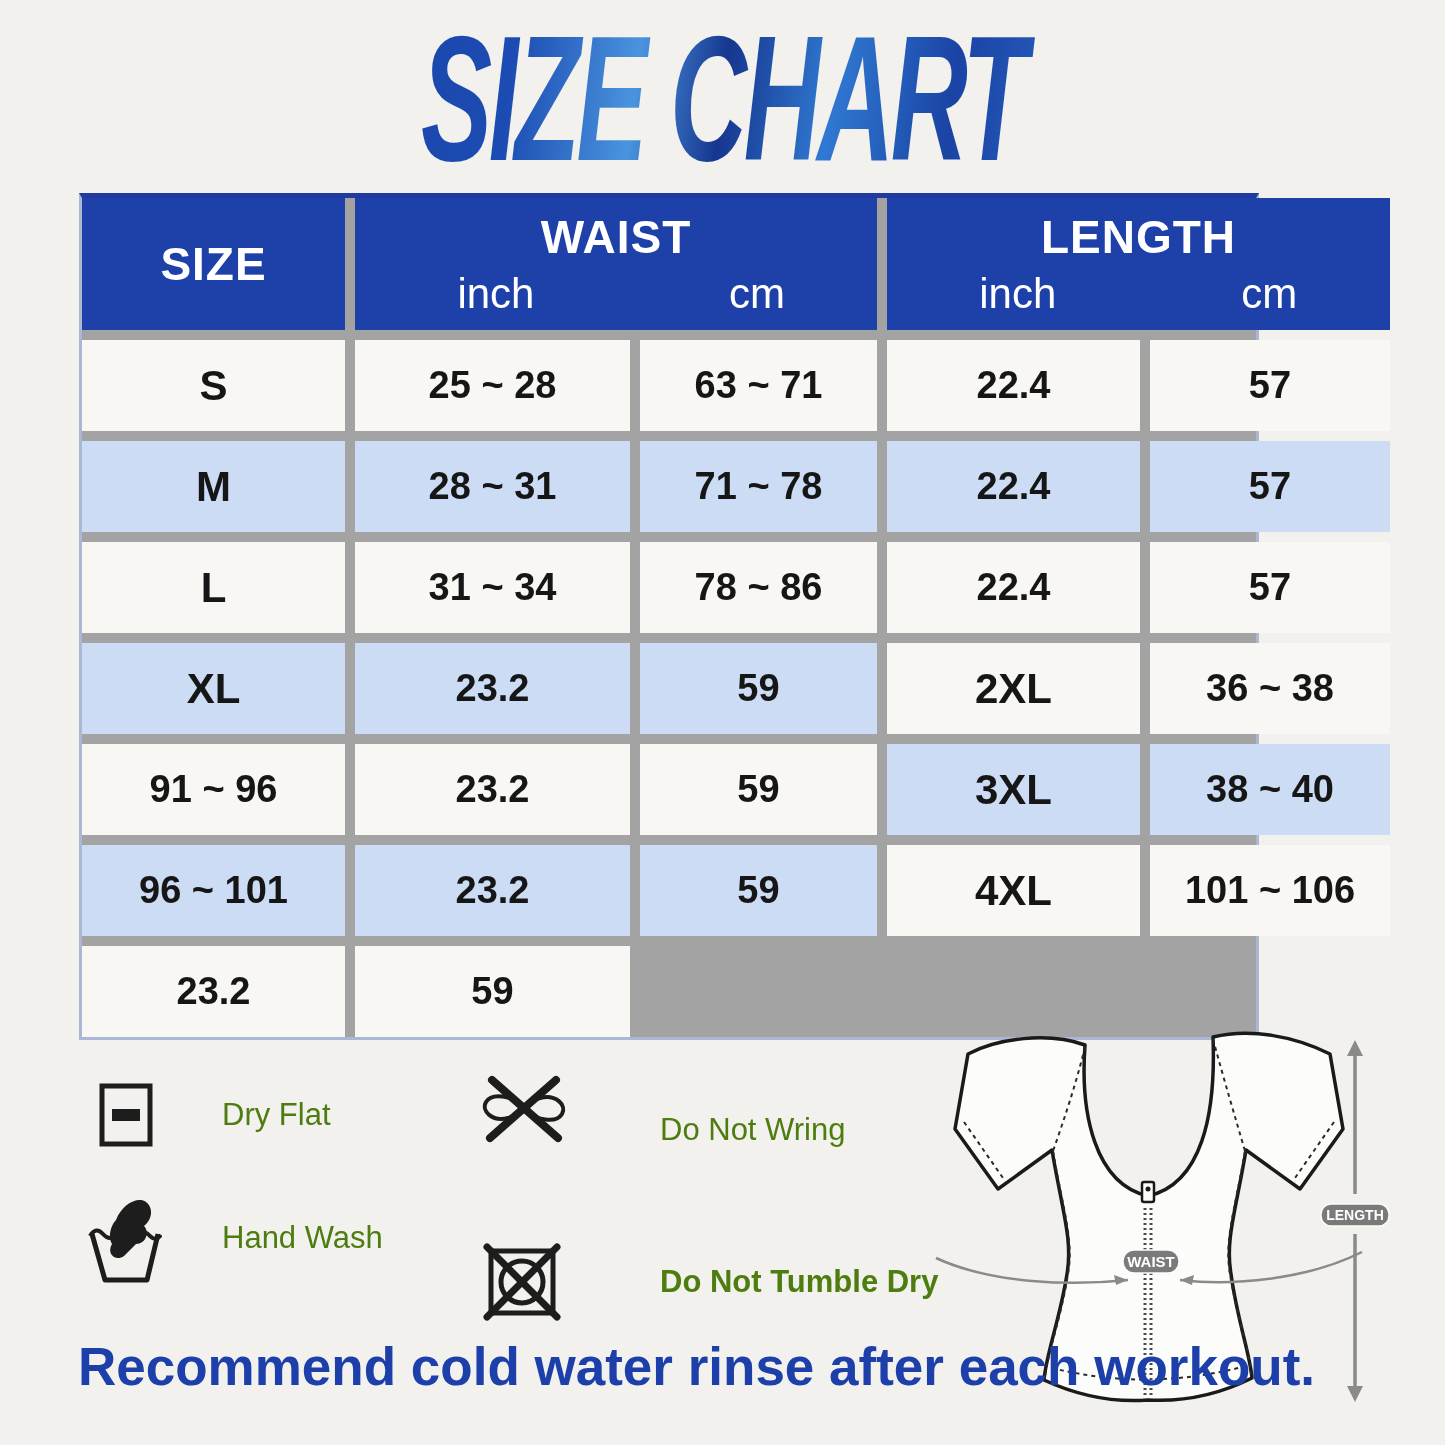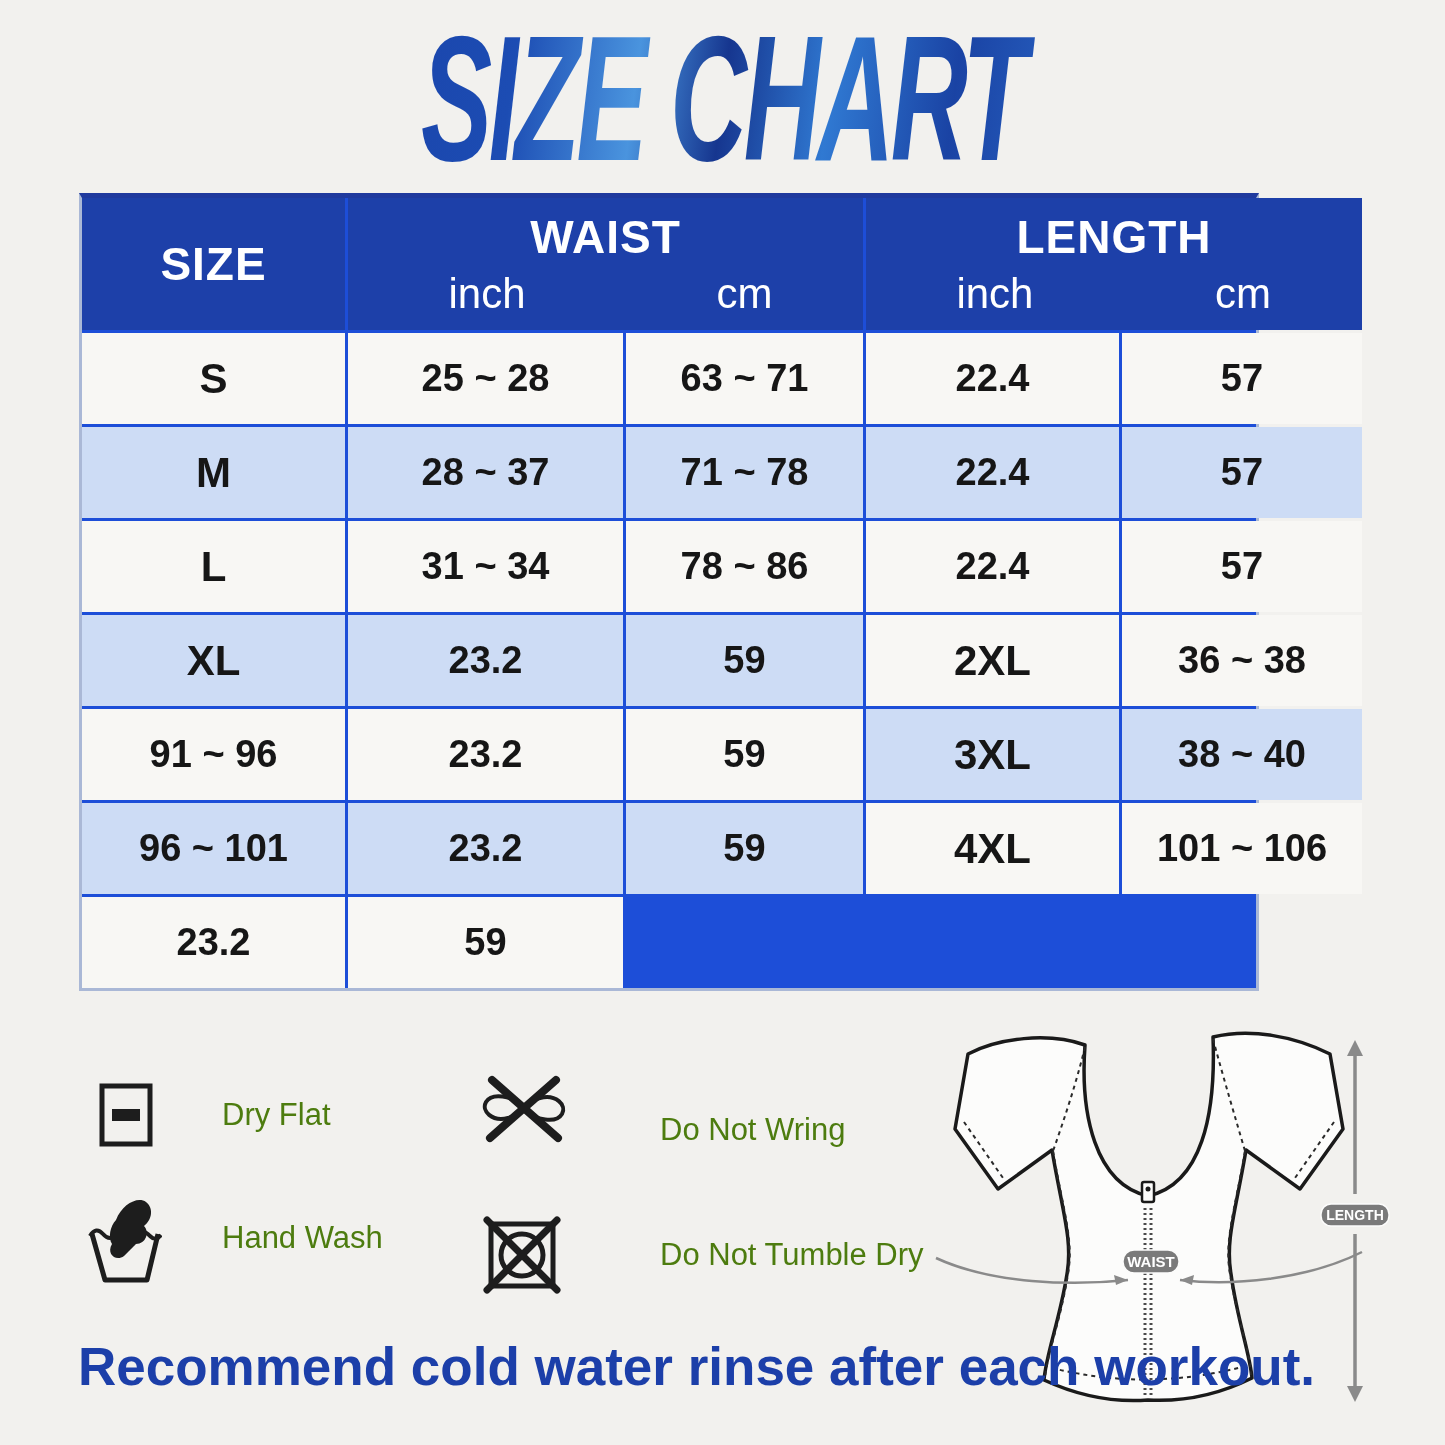--- a/index.html
+++ b/index.html
@@ -17,22 +17,22 @@
     -webkit-background-clip:text; background-clip:text; color:transparent;
     white-space:nowrap;
   }
 
   
   .size-table {
     position:absolute; left:79px; top:193px; width:1180px;
     display:grid;
     grid-template-columns:263px 275px 237px 253px 240px;
     grid-template-rows:132px repeat(7, 91px);
-    gap:3px;
-    background:#1d4ed8;
+    gap:10px;
+    background:#a3a3a3;
     border:3px solid #aab8d6;
     border-top:5px solid #203a9e;
   }
   .hcell { background:#1d40a9; color:#fff; display:flex; flex-direction:column; align-items:center; justify-content:center; }
   .hcell.size-h { grid-column:1; }
   .hcell.waist-h { grid-column:2 / span 2; }
   .hcell.length-h { grid-column:4 / span 2; }
   .h-main { font-size:46px; font-weight:bold; letter-spacing:1px; }
   .h-units { display:flex; width:100%; margin-top:6px; }
   .h-units span { font-size:42px; font-weight:normal; text-align:center; }
@@ -86,21 +86,21 @@
       </div>
     </div>
 
     <div class="cell size-c row-light">S</div>
     <div class="cell row-light">25 ~ 28</div>
     <div class="cell row-light">63 ~ 71</div>
     <div class="cell row-light">22.4</div>
     <div class="cell row-light">57</div>
 
     <div class="cell size-c row-blue">M</div>
-    <div class="cell row-blue">28 ~ 37</div>
+    <div class="cell row-blue">28 ~ 31</div>
     <div class="cell row-blue">71 ~ 78</div>
     <div class="cell row-blue">22.4</div>
     <div class="cell row-blue">57</div>
 
     <div class="cell size-c row-light">L</div>
     <div class="cell row-light">31 ~ 34</div>
     <div class="cell row-light">78 ~ 86</div>
     <div class="cell row-light">22.4</div>
     <div class="cell row-light">57</div>
 
@@ -153,21 +153,21 @@
       <svg width="74" height="92" viewBox="0 0 74 92">
         <path d="M4 42 L17 88 L59 88 L70 42" fill="none" stroke="#1d1d1d" stroke-width="5" stroke-linejoin="round"></path>
         <path d="M2 44 Q 8 34 15 42 Q 22 50 28 42" fill="none" stroke="#1d1d1d" stroke-width="4"></path>
         <path d="M48 44 Q 55 36 62 44 Q 68 50 73 43" fill="none" stroke="#1d1d1d" stroke-width="4"></path>
         <path d="M28 28 C 34 12 50 4 58 10 C 66 16 64 28 56 34 C 62 40 58 52 48 52 L 36 64 C 28 70 18 62 24 52 C 20 46 22 34 28 28 Z" fill="#1d1d1d"></path>
       </svg>
     </span>
     <span class="care-label" style="margin-left:60px;">Hand Wash</span>
   </div>
 
-  <div class="care-item" style="left:483px; top:1216px; height:78px;">
+  <div class="care-item" style="left:483px; top:1243px; height:78px;font-weight:bold;">
     <span class="care-icon">
       <svg width="78" height="78" viewBox="0 0 78 78">
         <rect x="8" y="8" width="62" height="62" fill="none" stroke="#1d1d1d" stroke-width="5"></rect>
         <circle cx="39" cy="39" r="21" fill="none" stroke="#1d1d1d" stroke-width="5"></circle>
         <line x1="4" y1="4" x2="74" y2="74" stroke="#1d1d1d" stroke-width="7" stroke-linecap="round"></line>
         <line x1="74" y1="4" x2="4" y2="74" stroke="#1d1d1d" stroke-width="7" stroke-linecap="round"></line>
       </svg>
     </span>
     <span class="care-label" style="margin-left:99px;">Do Not Tumble Dry</span>
   </div>

